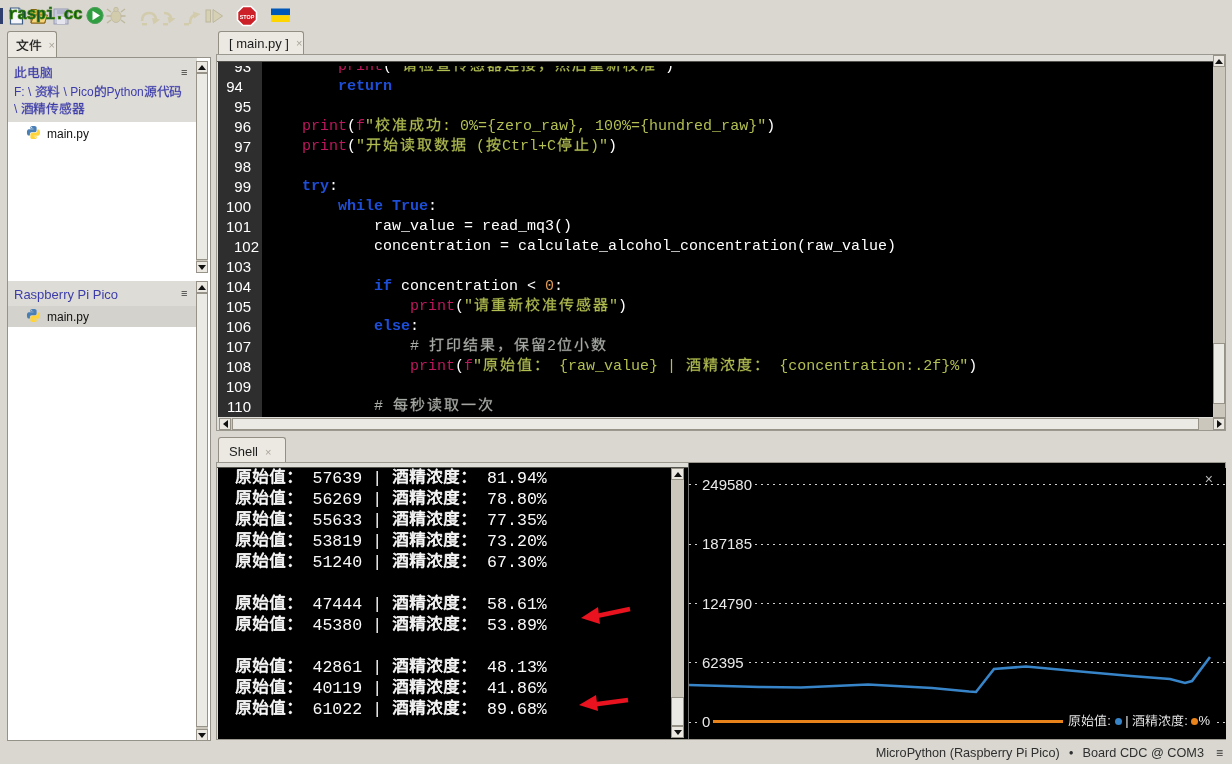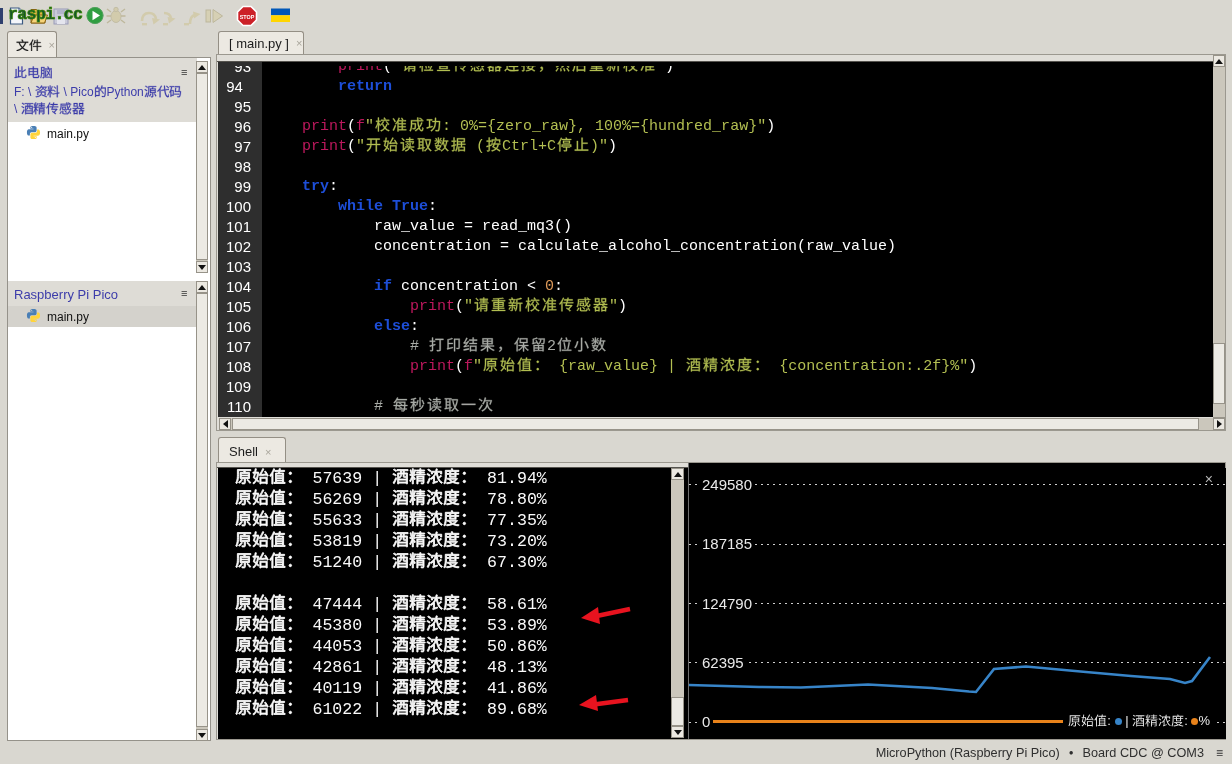--- a/index.html
+++ b/index.html
@@ -219,21 +219,21 @@
 <div class="a" style="left:218px;top:66px;width:44px;height:351px;overflow:hidden">
     <div class="ln" style="top:-9px;left:0;width:33px;text-align:right">93</div>
     <div class="ln" style="top:11px;left:0;width:33px;text-align:center">94</div>
     <div class="ln" style="top:31px;left:0;width:33px;text-align:right">95</div>
     <div class="ln" style="top:51px;left:0;width:33px;text-align:right">96</div>
     <div class="ln" style="top:71px;left:0;width:33px;text-align:right">97</div>
     <div class="ln" style="top:91px;left:0;width:33px;text-align:right">98</div>
     <div class="ln" style="top:111px;left:0;width:33px;text-align:right">99</div>
     <div class="ln" style="top:131px;left:0;width:33px;text-align:right">100</div>
     <div class="ln" style="top:151px;left:0;width:33px;text-align:right">101</div>
-    <div class="ln" style="top:171px;left:0;width:33px;text-align:right">102</div>
+    <div class="ln" style="top:171px;left:8px;width:33px;text-align:right">102</div>
     <div class="ln" style="top:191px;left:0;width:33px;text-align:right">103</div>
     <div class="ln" style="top:211px;left:0;width:33px;text-align:right">104</div>
     <div class="ln" style="top:231px;left:0;width:33px;text-align:right">105</div>
     <div class="ln" style="top:251px;left:0;width:33px;text-align:right">106</div>
     <div class="ln" style="top:271px;left:0;width:33px;text-align:right">107</div>
     <div class="ln" style="top:291px;left:0;width:33px;text-align:right">108</div>
     <div class="ln" style="top:311px;left:0;width:33px;text-align:right">109</div>
     <div class="ln" style="top:331px;left:0;width:33px;text-align:right">110</div>
   </div>
 <div class="a" style="left:262px;top:62px;width:951px;height:355px;background:#000"></div>
@@ -508,39 +508,20 @@
         <use href="#u9152"></use>
       </svg><svg class="cj ks" viewBox="0 -880 1000 1000">
         <use href="#u7CBE"></use>
       </svg><svg class="cj ks" viewBox="0 -880 1000 1000">
         <use href="#u6D53"></use>
       </svg><svg class="cj ks" viewBox="0 -880 1000 1000">
         <use href="#u5EA6"></use>
       </svg><svg class="cj ks" viewBox="0 -880 1000 1000">
         <use href="#uFF1A"></use>
       </svg> 53.89%</div>
-    <div class="sh mono" style="top:167.5px"><svg class="cj ks" viewBox="0 -880 1000 1000">
-        <use href="#u539F"></use>
-      </svg><svg class="cj ks" viewBox="0 -880 1000 1000">
-        <use href="#u59CB"></use>
-      </svg><svg class="cj ks" viewBox="0 -880 1000 1000">
-        <use href="#u503C"></use>
-      </svg><svg class="cj ks" viewBox="0 -880 1000 1000">
-        <use href="#uFF1A"></use>
-      </svg> 44053 | <svg class="cj ks" viewBox="0 -880 1000 1000">
-        <use href="#u9152"></use>
-      </svg><svg class="cj ks" viewBox="0 -880 1000 1000">
-        <use href="#u7CBE"></use>
-      </svg><svg class="cj ks" viewBox="0 -880 1000 1000">
-        <use href="#u6D53"></use>
-      </svg><svg class="cj ks" viewBox="0 -880 1000 1000">
-        <use href="#u5EA6"></use>
-      </svg><svg class="cj ks" viewBox="0 -880 1000 1000">
-        <use href="#uFF1A"></use>
-      </svg> 50.86%</div>
     <div class="sh mono" style="top:188.5px"><svg class="cj ks" viewBox="0 -880 1000 1000">
         <use href="#u539F"></use>
       </svg><svg class="cj ks" viewBox="0 -880 1000 1000">
         <use href="#u59CB"></use>
       </svg><svg class="cj ks" viewBox="0 -880 1000 1000">
         <use href="#u503C"></use>
       </svg><svg class="cj ks" viewBox="0 -880 1000 1000">
         <use href="#uFF1A"></use>
       </svg> 42861 | <svg class="cj ks" viewBox="0 -880 1000 1000">
         <use href="#u9152"></use>

